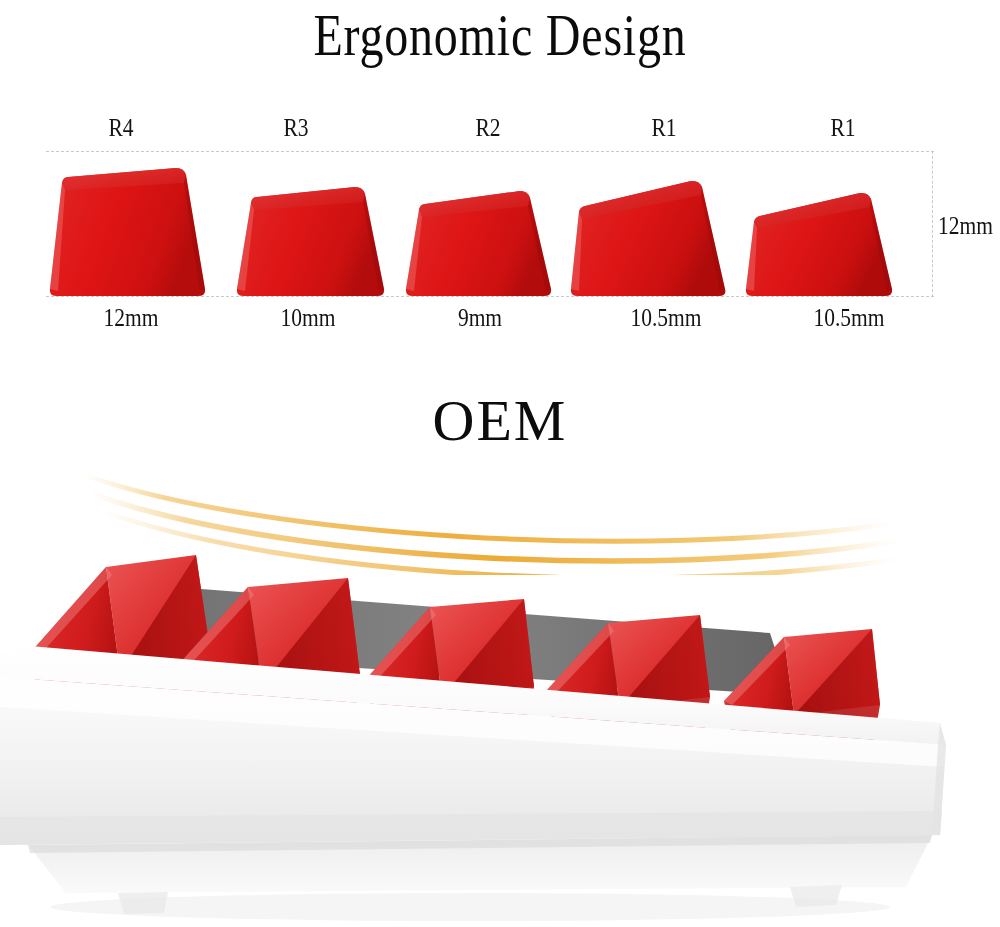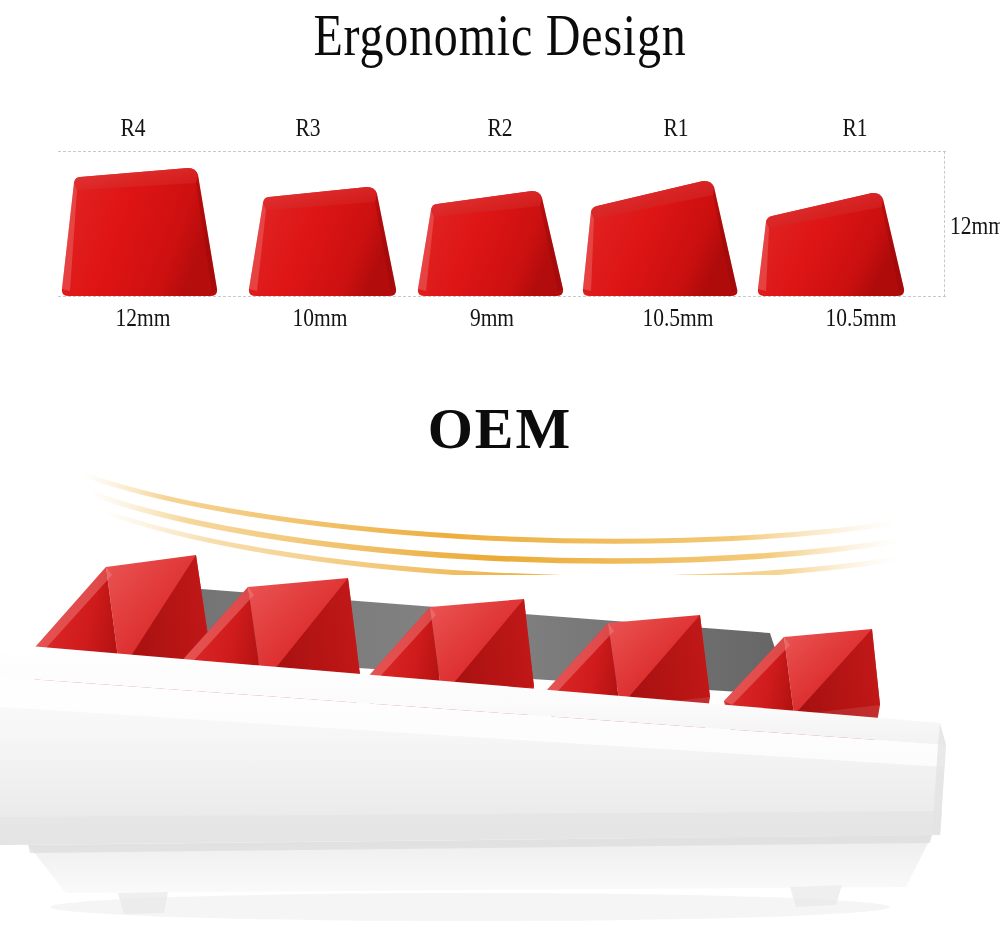--- a/index.html
+++ b/index.html
@@ -30,21 +30,21 @@
     font-weight: 400;
     color: #0c0c0c;
     transform: scaleX(0.80);
     transform-origin: center top;
     white-space: nowrap;
   }
 
   
   .spec {
     position: absolute;
-    left: 16px;
+    left: 4px;
     top: 0;
     width: 880px;
     height: 345px;
   }
   .row-label {
     position: absolute;
     top: 114px;
     font-family: "Liberation Serif", serif;
     font-size: 25px;
     line-height: 28px;
@@ -97,27 +97,27 @@
   .keycap {
     position: absolute;
     bottom: 0;
   }
   .keycap svg { display: block; }
 
   
   .oem-title {
     position: absolute;
     left: 0;
-    top: 396px;
+    top: 388px;
     width: 1000px;
     text-align: center;
     font-family: "Liberation Serif", serif;
     font-size: 58px;
     line-height: 66px;
-    font-weight: 700;
+    font-weight: 400;
     letter-spacing: 2px;
     color: #0c0c0c;
     white-space: nowrap;
   }
   .swoosh {
     position: absolute;
     left: 80px;
     top: 465px;
     width: 820px;
     height: 110px;

